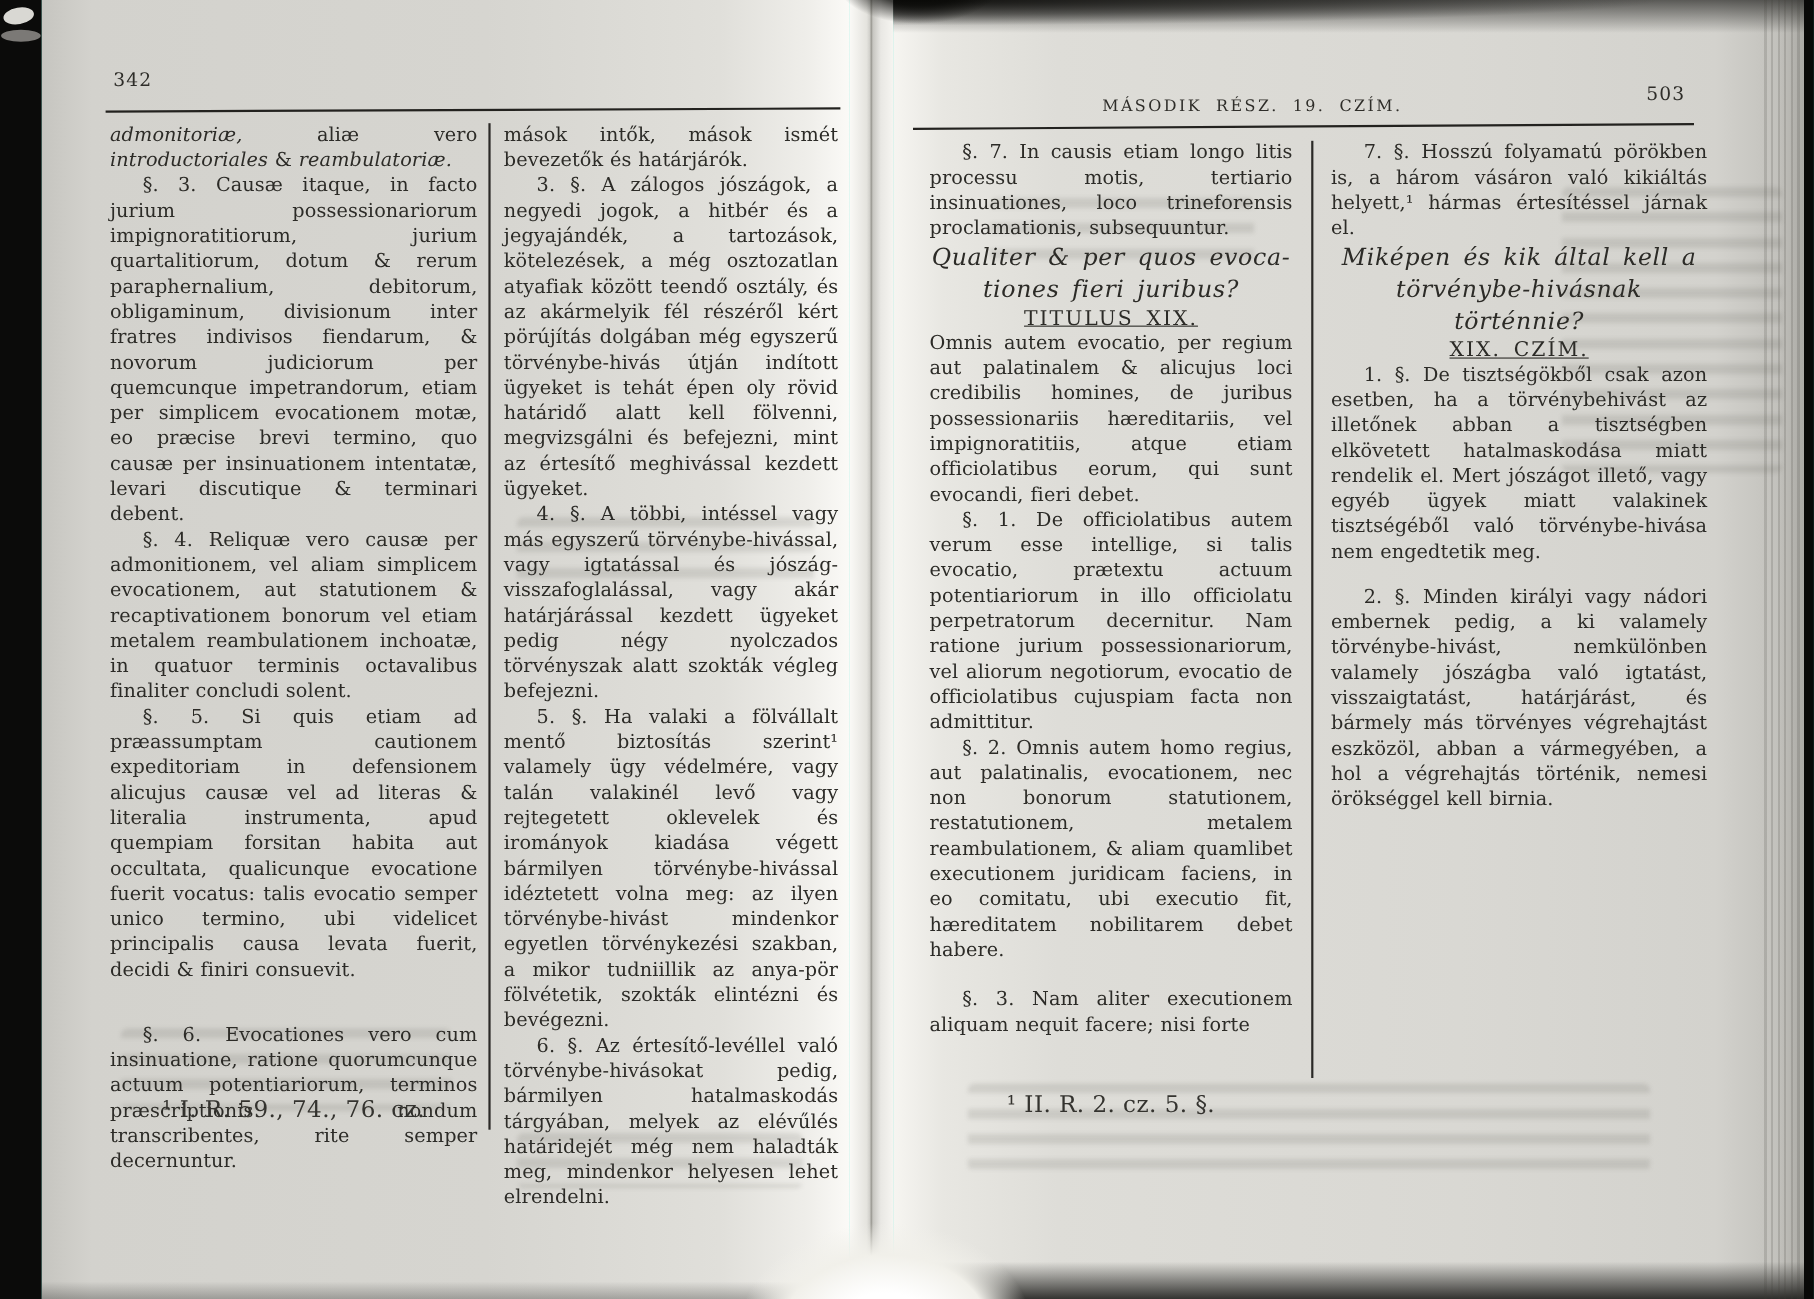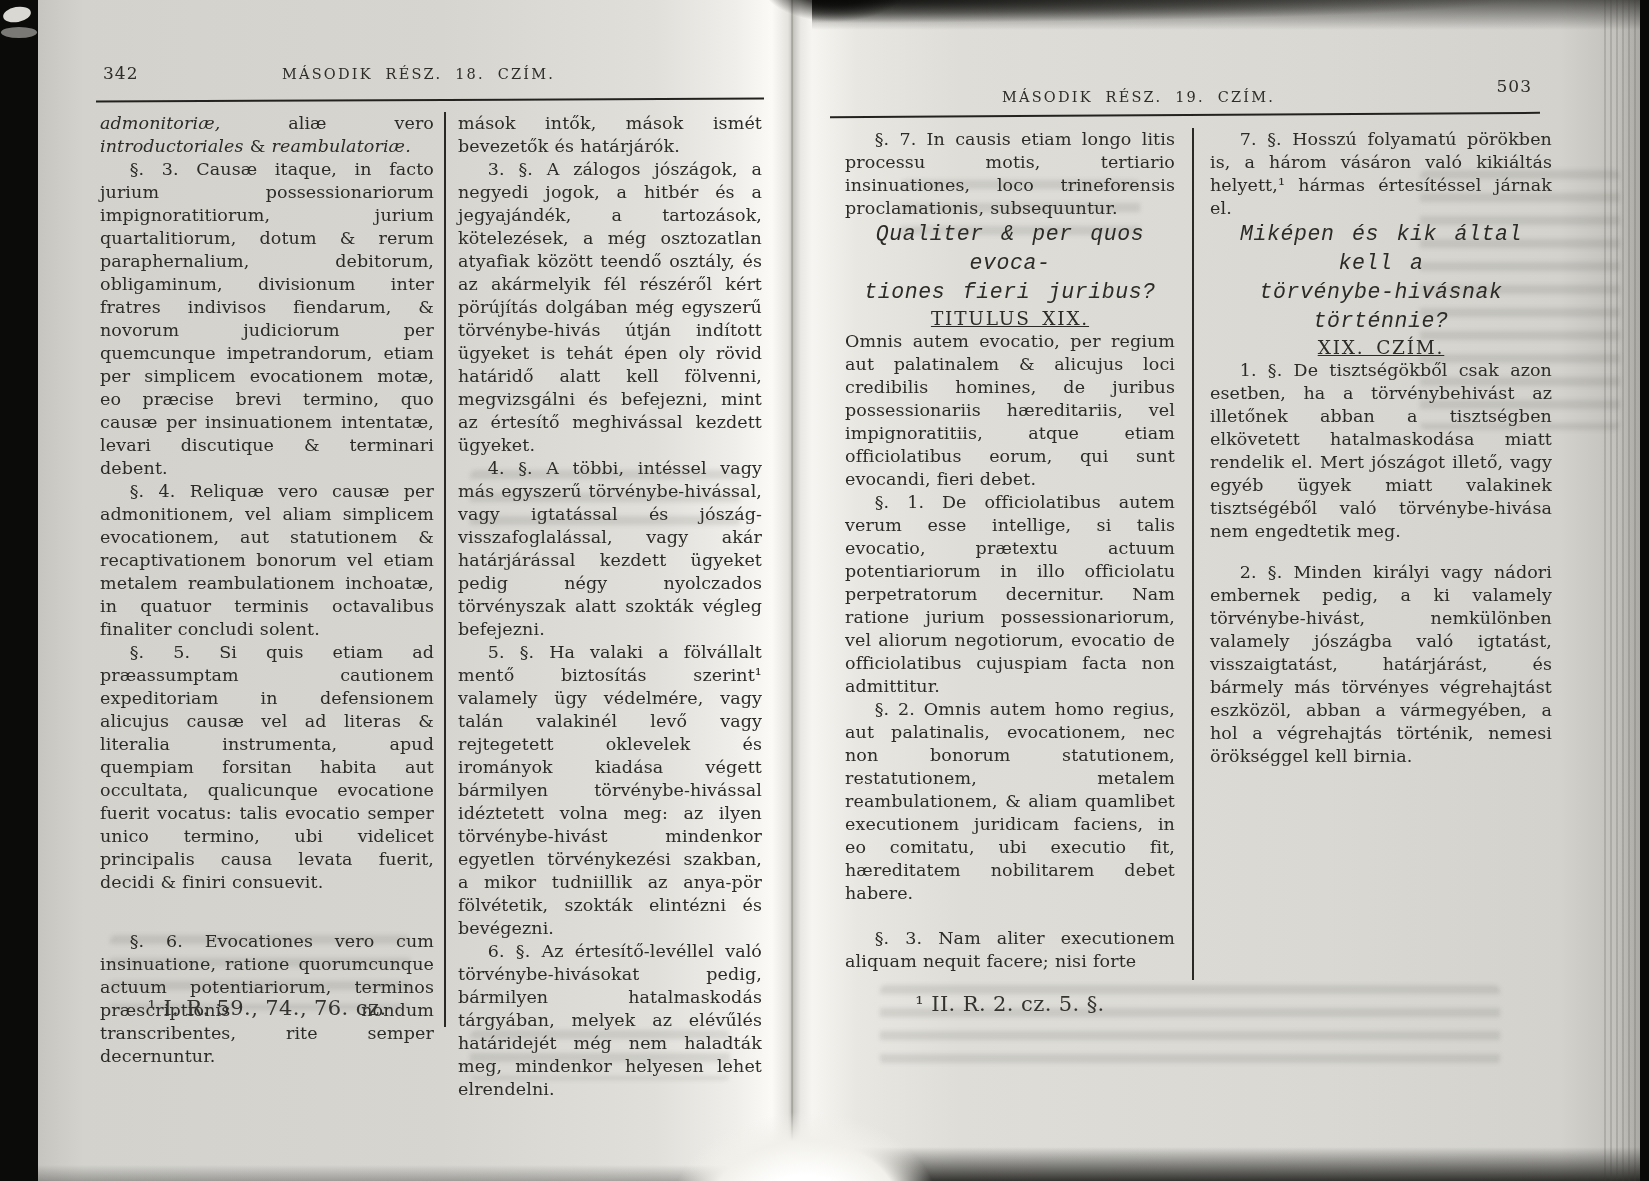--- a/index.html
+++ b/index.html
@@ -44,21 +44,21 @@
   .rule{position:absolute;height:2px;background:#23221f;}
   .coldivider{position:absolute;width:2px;background:#2a2926;}
   .col{position:absolute;text-align:justify;font-size:17.5px;line-height:23px;
     letter-spacing:.1px;word-spacing:.5px;}
   .col p{margin:0;text-indent:1.7em;}
   .col p.noindent{text-indent:0;}
   .col p.gap20{margin-top:36px;}
   .col p.gap22{margin-top:22px;}
   .col p.gap18{margin-top:18px;}
   .h-italic{margin:44px 6px 0 6px;text-indent:0 !important;text-align:center;
-    font-style:italic;font-size:21.5px;line-height:29px;letter-spacing:.6px;word-spacing:4px;font-family:Liberation Mono, monospace;}
+    font-style:italic;font-size:21.5px;line-height:29px;letter-spacing:.6px;word-spacing:4px;}
   .h-caps{margin:21px 0 0 0;text-indent:0 !important;text-align:center;
     font-size:18.5px;letter-spacing:1.8px;word-spacing:4px;text-decoration:underline;}
   .after-caps{margin-top:21px;}
   .footnote{position:absolute;font-size:21px;text-align:center;letter-spacing:.4px;color:#34332f;}
 </style>
 </head>
 <body>
 
 <div class="scan">
 
@@ -73,21 +73,20 @@
 
   <div class="ghost" style="left:110px;top:935px;width:300px;height:75px"></div>
   <div class="ghost" style="left:470px;top:470px;width:270px;height:60px"></div>
   <div class="ghost" style="left:470px;top:1030px;width:260px;height:50px"></div>
   <div class="ghost" style="left:1420px;top:170px;width:200px;height:260px"></div>
   <div class="ghost" style="left:880px;top:985px;width:620px;height:80px"></div>
   <div class="ghost" style="left:900px;top:180px;width:240px;height:60px"></div>
 
   <div class="pagenum" style="left:103px;top:63px">342</div>
 
-  <div class="running-head" style="left:75px;top:66px;width:687px;text-align:center">MÁSODIK RÉSZ. 18. CZÍM.</div>
 
   <div class="rule" style="left:96px;top:99px;width:668px;transform:rotate(-0.25deg)"></div>
 
   <div class="coldivider" style="left:444px;top:112px;height:915px"></div>
 
   <div class="col" style="left:100px;top:112px;width:334px">
     <p class="noindent"><i>admonitoriæ,</i><span> aliæ vero </span><i>introductoriales</i><span> &amp; </span><i>reambulatoriæ.</i></p>
     <p>§. 3. Causæ itaque, in facto jurium possessionariorum impignoratitiorum, jurium quartalitiorum, dotum &amp; rerum paraphernalium, debitorum, obligaminum, divisionum inter fratres indivisos fiendarum, &amp; novorum judiciorum per quemcunque impetrandorum, etiam per simplicem evocationem motæ, eo præcise brevi termino, quo causæ per insinuationem intentatæ, levari discutique &amp; terminari debent.</p>
     <p>§. 4. Reliquæ vero causæ per admonitionem, vel aliam simplicem evocationem, aut statutionem &amp; recaptivationem bonorum vel etiam metalem reambulationem inchoatæ, in quatuor terminis octavalibus finaliter concludi solent.</p>
     <p>§. 5. Si quis etiam ad præassumptam cautionem expeditoriam in defensionem alicujus causæ vel ad literas &amp; literalia instrumenta, apud quempiam forsitan habita aut occultata, qualicunque evocatione fuerit vocatus: talis evocatio semper unico termino, ubi videlicet principalis causa levata fuerit, decidi &amp; finiri consuevit.</p>

